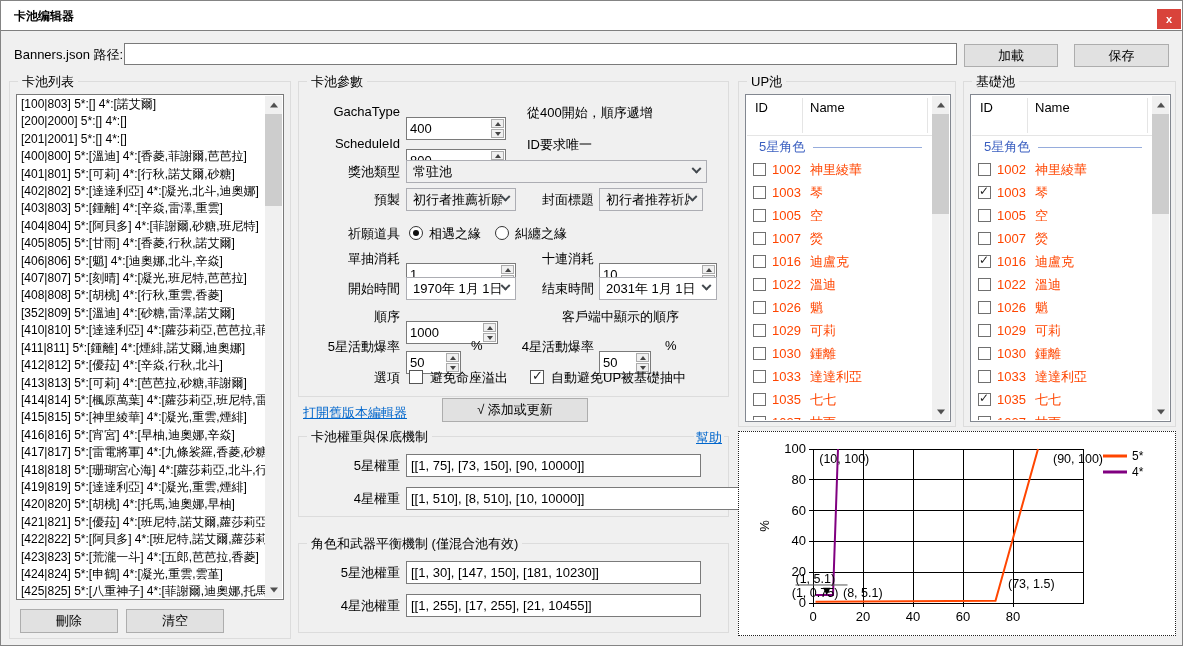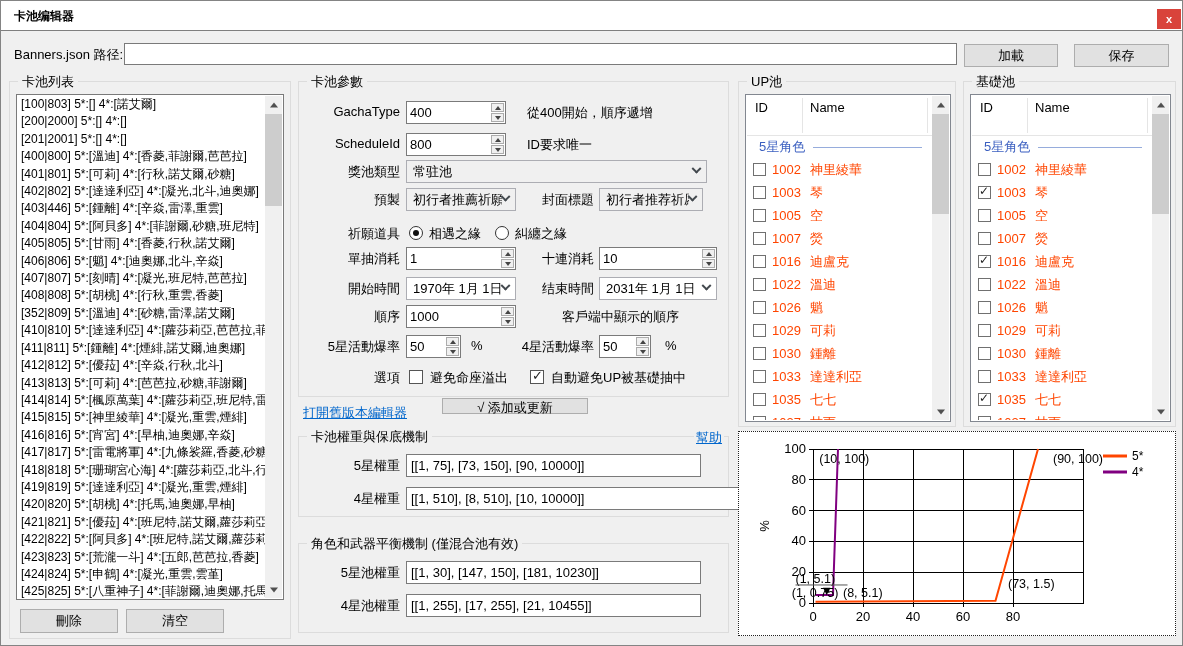--- a/index.html
+++ b/index.html
@@ -27,21 +27,21 @@
   .vsb .arr.up { top:0; } .vsb .arr.down { bottom:0; }
   .vsb .arr::after { content:""; position:absolute; left:50%; top:50%; transform:translate(-50%,-50%); border-left:4px solid transparent; border-right:4px solid transparent; }
   .vsb .arr.up::after { border-bottom:5px solid #505050; }
   .vsb .arr.down::after { border-top:5px solid #505050; }
   .vsb .thumb { position:absolute; left:0; width:17px; background:#CDCDCD; }
   
   .prow { position:absolute; left:0; width:100%; height:24px; }
   .p-label { position:absolute; left:5px; width:96px; text-align:right; top:3px; white-space:nowrap; }
   .p-label2 { position:absolute; left:190px; width:105px; text-align:right; top:3px; white-space:nowrap; }
   .p-hint { position:absolute; top:3px; white-space:nowrap; }
-  .numeric { position:absolute; height:23px; background:#fff; border:1px solid #7A7A7A; display:flex; }
+  .numeric { position:absolute; height:23px; background:#fff; border:1px solid #7A7A7A; display:flex;margin-top:16px; }
   .numeric input { flex:1; min-width:0; border:0; outline:0; padding:0 3px; font-family:inherit; font-size:13px; background:transparent; }
   .spin { width:15px; display:flex; flex-direction:column; gap:1px; padding:1px; }
   .spin i { flex:1; background:#F0F0F0; border:1px solid #ACACAC; position:relative; }
   .spin i::after { content:""; position:absolute; left:50%; top:50%; transform:translate(-50%,-50%); border-left:3px solid transparent; border-right:3px solid transparent; }
   .spin i.su::after { border-bottom:4px solid #444; }
   .spin i.sd::after { border-top:4px solid #444; }
   .combo { position:absolute; height:23px; background:#F0F0F0; border:1px solid #ACADB3; display:flex; align-items:center; padding:0 6px; }
   .combo.white { background:#fff; }
   .combo .val { flex:1; overflow:hidden; white-space:nowrap; }
   .chev { width:7px; height:7px; border-right:2px solid #43494E; border-bottom:2px solid #43494E; transform:rotate(45deg) translate(-2px,-2px); flex:none; }
@@ -91,21 +91,21 @@
   <div class="groupbox" style="left:8px;top:80px;width:282px;height:558px;">
     <span class="gb-label">卡池列表</span>
     <div class="listbox">
       <div class="lb-inner" id="pool-list">
           <div class="lb-item">[100|803] 5*:[] 4*:[諾艾爾]</div>
           <div class="lb-item">[200|2000] 5*:[] 4*:[]</div>
           <div class="lb-item">[201|2001] 5*:[] 4*:[]</div>
           <div class="lb-item">[400|800] 5*:[溫迪] 4*:[香菱,菲謝爾,芭芭拉]</div>
           <div class="lb-item">[401|801] 5*:[可莉] 4*:[行秋,諾艾爾,砂糖]</div>
           <div class="lb-item">[402|802] 5*:[達達利亞] 4*:[凝光,北斗,迪奧娜]</div>
-          <div class="lb-item">[403|446] 5*:[鍾離] 4*:[辛焱,雷澤,重雲]</div>
+          <div class="lb-item">[403|803] 5*:[鍾離] 4*:[辛焱,雷澤,重雲]</div>
           <div class="lb-item">[404|804] 5*:[阿貝多] 4*:[菲謝爾,砂糖,班尼特]</div>
           <div class="lb-item">[405|805] 5*:[甘雨] 4*:[香菱,行秋,諾艾爾]</div>
           <div class="lb-item">[406|806] 5*:[魈] 4*:[迪奧娜,北斗,辛焱]</div>
           <div class="lb-item">[407|807] 5*:[刻晴] 4*:[凝光,班尼特,芭芭拉]</div>
           <div class="lb-item">[408|808] 5*:[胡桃] 4*:[行秋,重雲,香菱]</div>
           <div class="lb-item">[352|809] 5*:[溫迪] 4*:[砂糖,雷澤,諾艾爾]</div>
           <div class="lb-item">[410|810] 5*:[達達利亞] 4*:[蘿莎莉亞,芭芭拉,菲謝爾]</div>
           <div class="lb-item">[411|811] 5*:[鍾離] 4*:[煙緋,諾艾爾,迪奧娜]</div>
           <div class="lb-item">[412|812] 5*:[優菈] 4*:[辛焱,行秋,北斗]</div>
           <div class="lb-item">[413|813] 5*:[可莉] 4*:[芭芭拉,砂糖,菲謝爾]</div>
@@ -215,21 +215,21 @@
       </div>
       <span class="p-label2">结束時間</span>
       <div class="combo white" style="left:300px;width:118px;">
         <span class="val">2031年 1月 1日</span>
         <i class="chev"></i>
       </div>
     </div>
 
     <div class="prow" style="top:223px;text-decoration:underline;">
       <span class="p-label">順序</span>
-      <div class="numeric" style="left:107px;width:110px;">
+      <div class="numeric" style="left:107px;width:92px;">
         <input value="1000" style="">
         <span class="spin">
             <i class="su"></i>
             <i class="sd"></i>
           </span>
       </div>
       <span class="p-hint" style="left:263px;">客戶端中顯示的順序</span>
     </div>
 
     <div class="prow" style="top:253px;">
@@ -256,21 +256,21 @@
     <div class="prow" style="top:284px;">
       <span class="p-label">選項</span>
       <span class="cbx" id="opt-cb1" style="left:110px;"></span>
       <span class="opt-label" style="left:131px;">避免命座溢出</span>
       <span class="cbx checked" id="opt-cb2" style="left:231px;"></span>
       <span class="opt-label" style="left:252px;">自動避免UP被基礎抽中</span>
     </div>
   </div>
 
   <a class="link" style="left:302px;top:403px;">打開舊版本編輯器</a>
-  <button class="btn" style="left:441px;top:397px;width:146px;height:16px;">√ 添加或更新</button>
+  <button class="btn" style="left:441px;top:397px;width:146px;height:24px;">√ 添加或更新</button>
 
   <div class="groupbox" style="left:297px;top:435px;width:431px;height:81px;">
     <span class="gb-label">卡池權重與保底機制</span>
     <a class="link" style="right:4px;top:-8px;background:#F0F0F0;padding:0 2px;">幫助</a>
     <div class="prow" style="top:17px;">
       <span class="p-label">5星權重</span>
       <input class="wtb" style="left: 107px; width: 295px;" value="[[1, 75], [73, 150], [90, 10000]]">
     </div>
     <div class="prow" style="top:50px;">
       <span class="p-label">4星權重</span>

